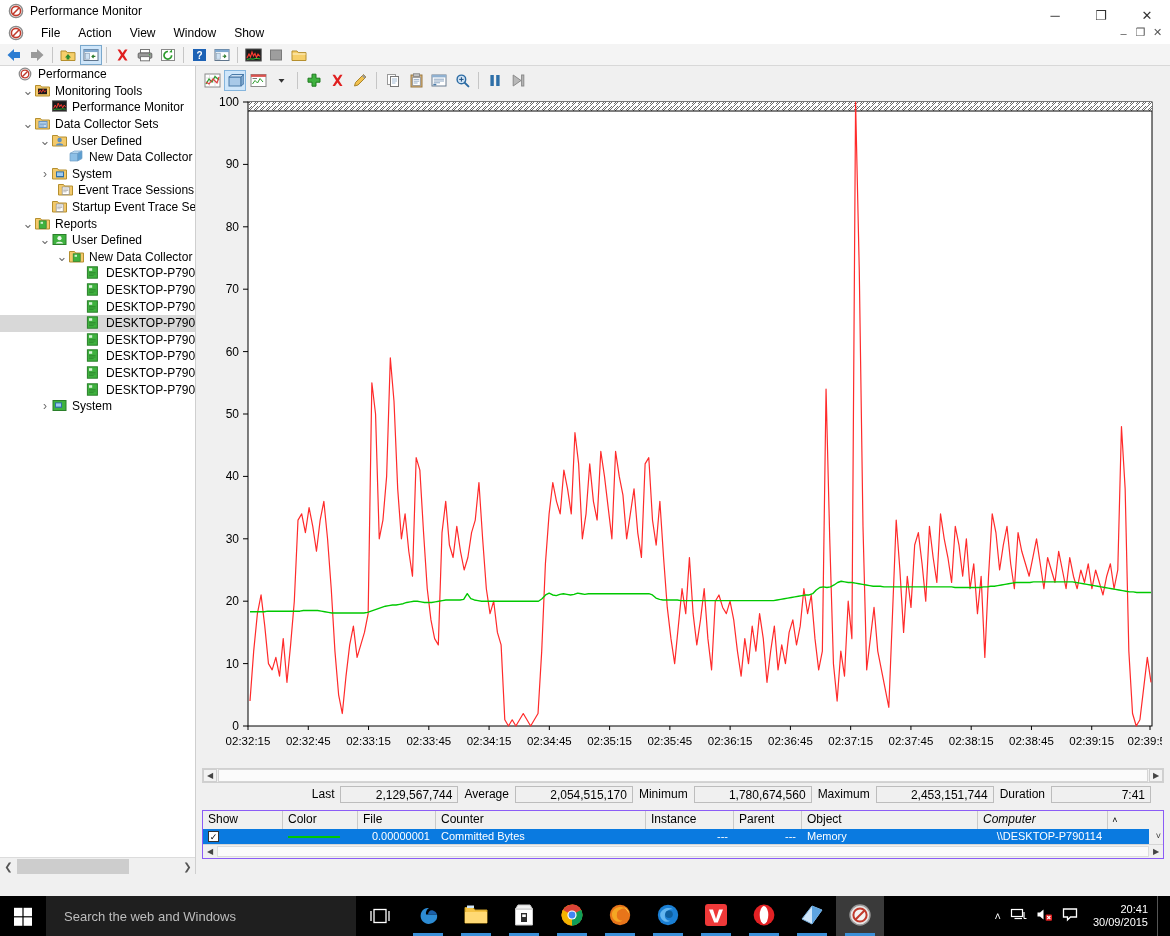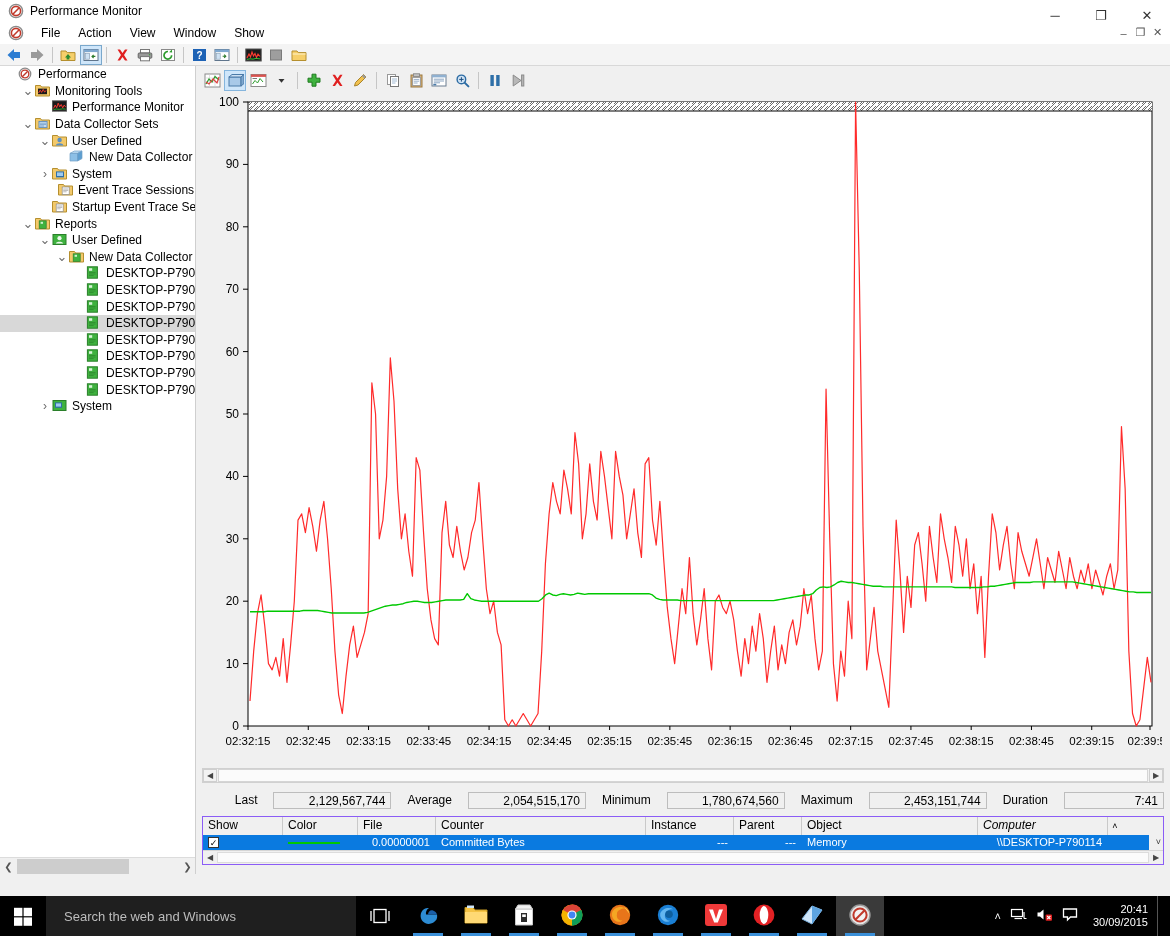--- a/index.html
+++ b/index.html
@@ -72,21 +72,21 @@
   }
   .hscroll {
     margin:4px 6px 0 6px; height:15px; background:#f0f0f0; display:flex; align-items:center;
     border:1px solid #d0d0d0;
   }
   .hscroll .arr { width:14px; height:13px; display:flex; align-items:center; justify-content:center; font-size:8px; color:#444; background:#f2f2f2; border:1px solid #cfcfcf; }
   .hscroll .trk { flex:1; height:13px; background:#fbfbfb; border:1px solid #d5d5d5; margin:0 1px; }
   
   .statsbar {
     height:22px; display:flex; align-items:center; justify-content:flex-end;
-    padding-right:6px; gap:10px; font-size:12px; margin-top:6px;
+    padding-right:19px; gap:0px; font-size:12px; 
   }
   .statsbar .lbl { padding:0 6px; }
   .statsbar .val {
     border:1px solid #bdbdbd; background:#f0f0f0; height:17px; line-height:16px;
     text-align:right; padding-right:5px; font-size:12px;
   }
   
   .legend { margin:5px 6px 0 6px; border:1px solid #8b5cf6; background:#fff; }
   .lghead { display:flex; height:18px; background:#f0f0f0; font-size:12px; }
   .lghead div {

